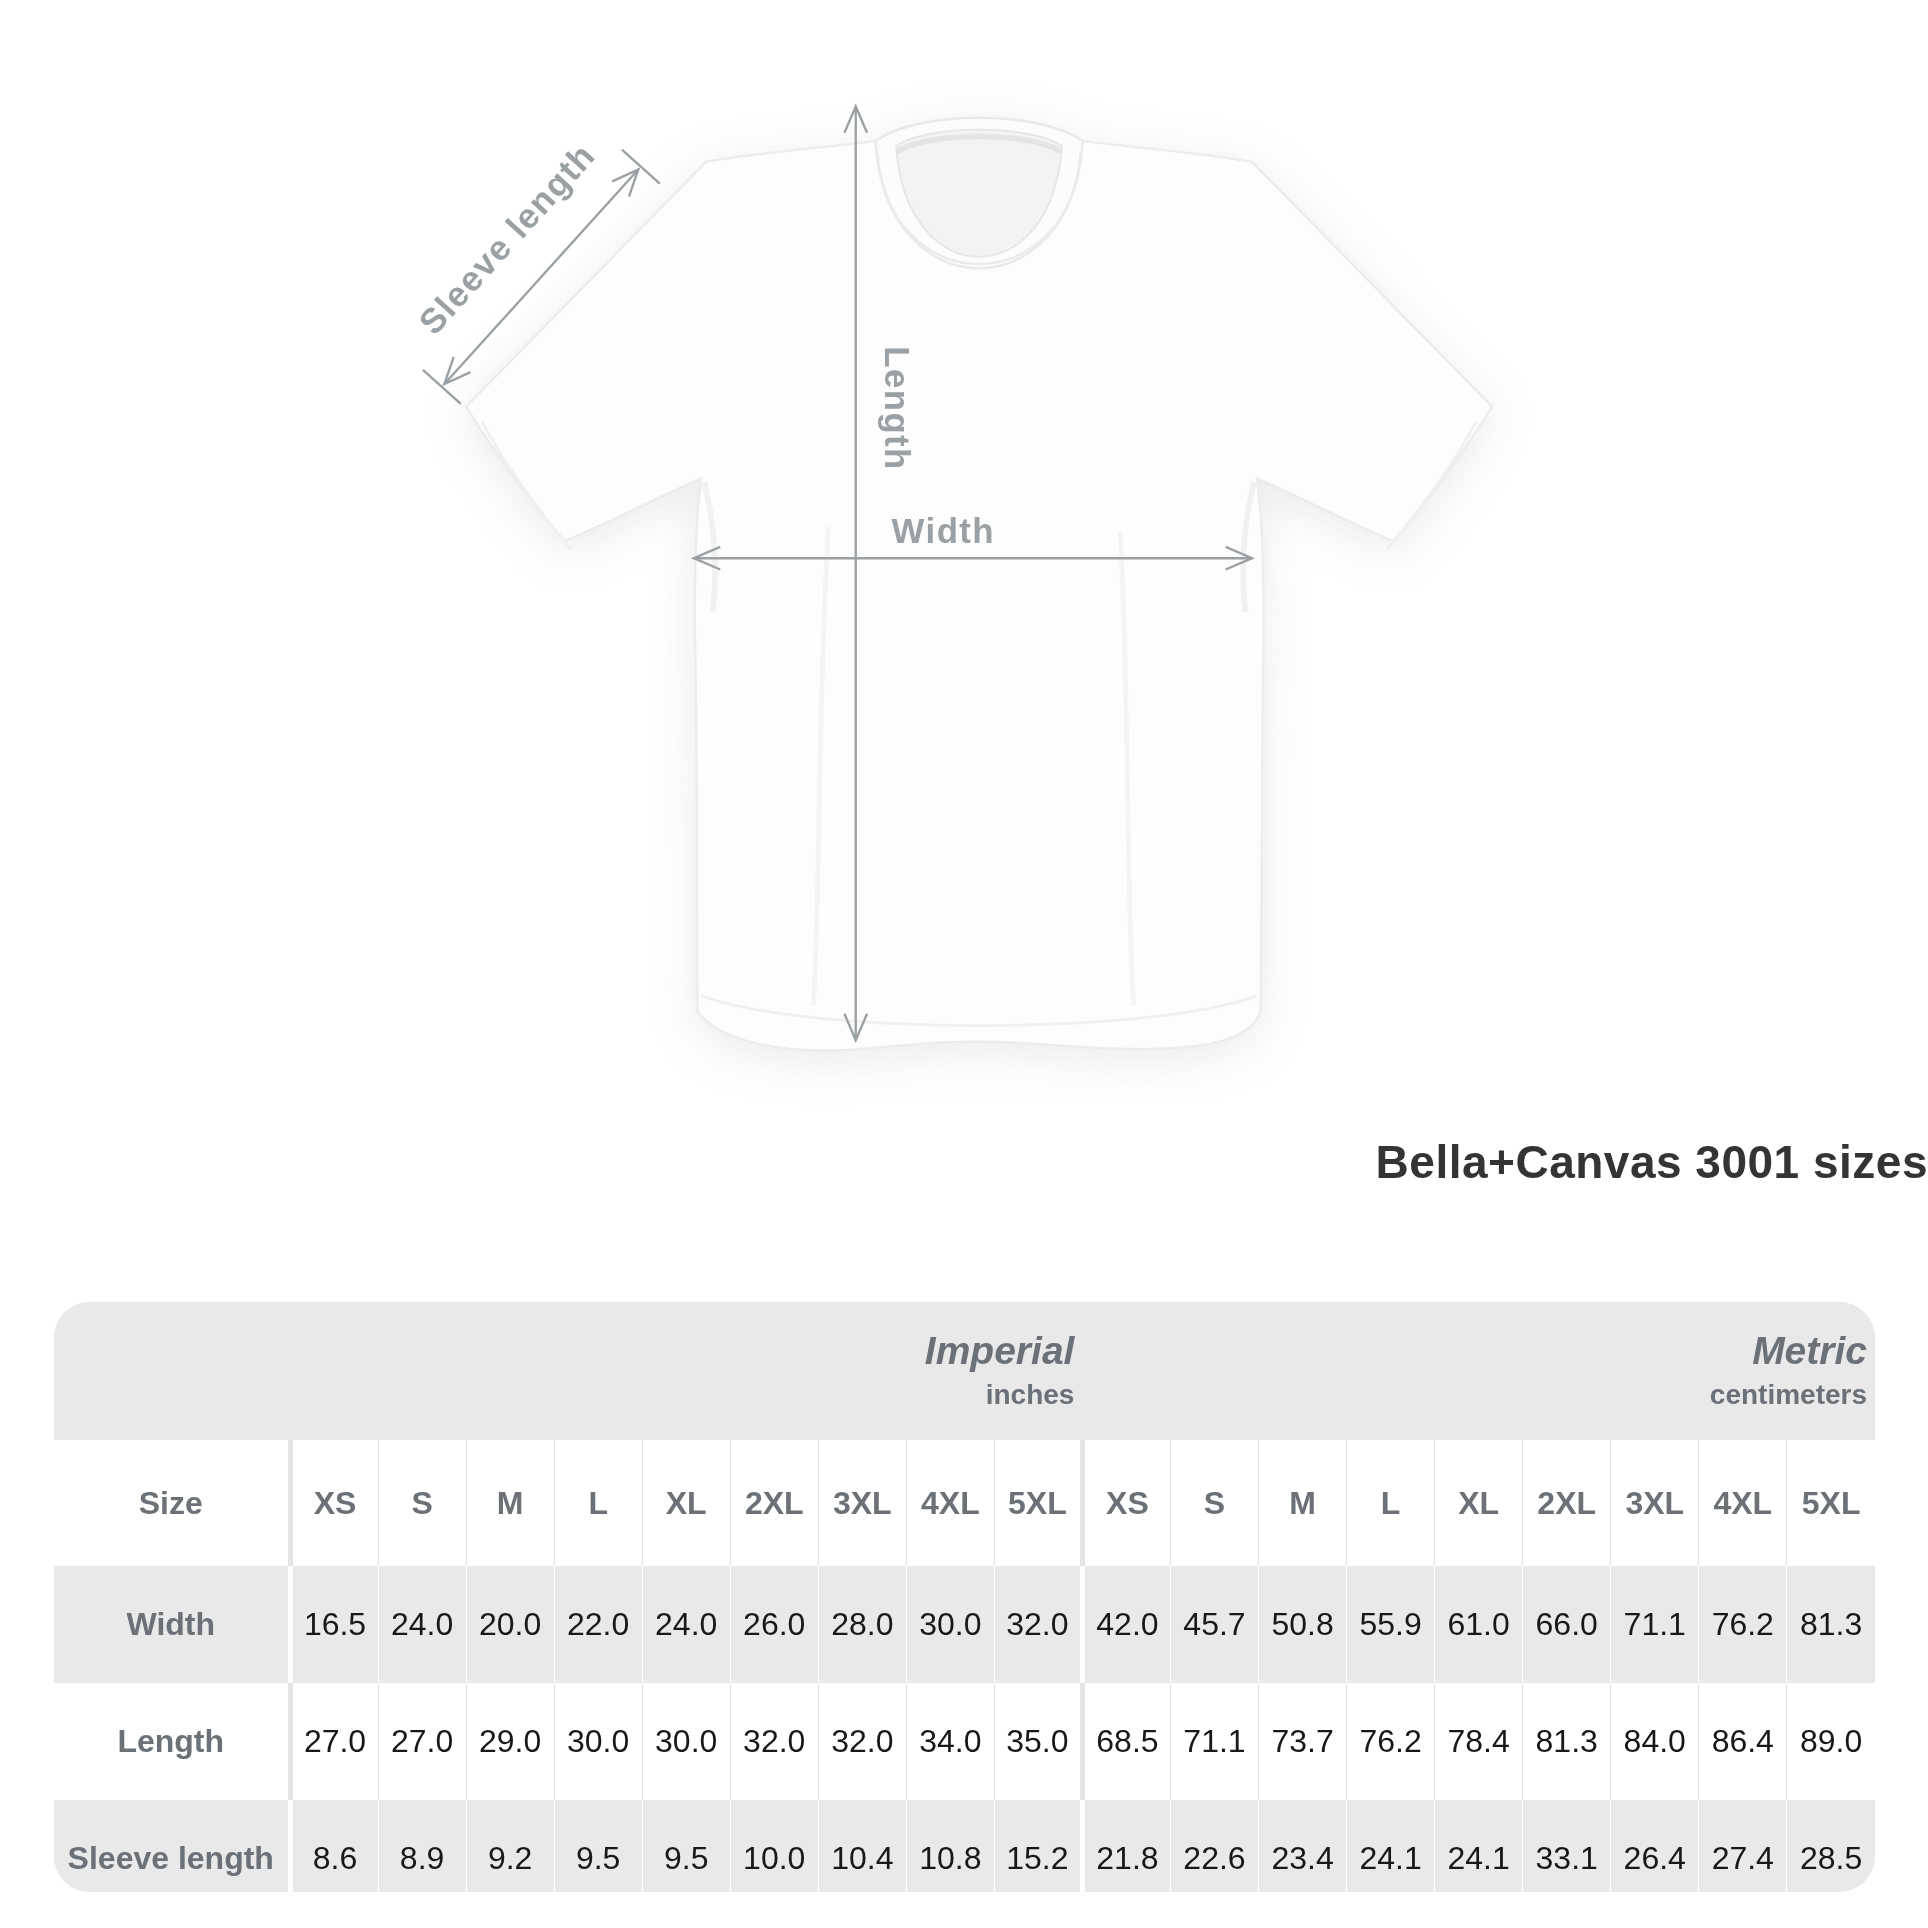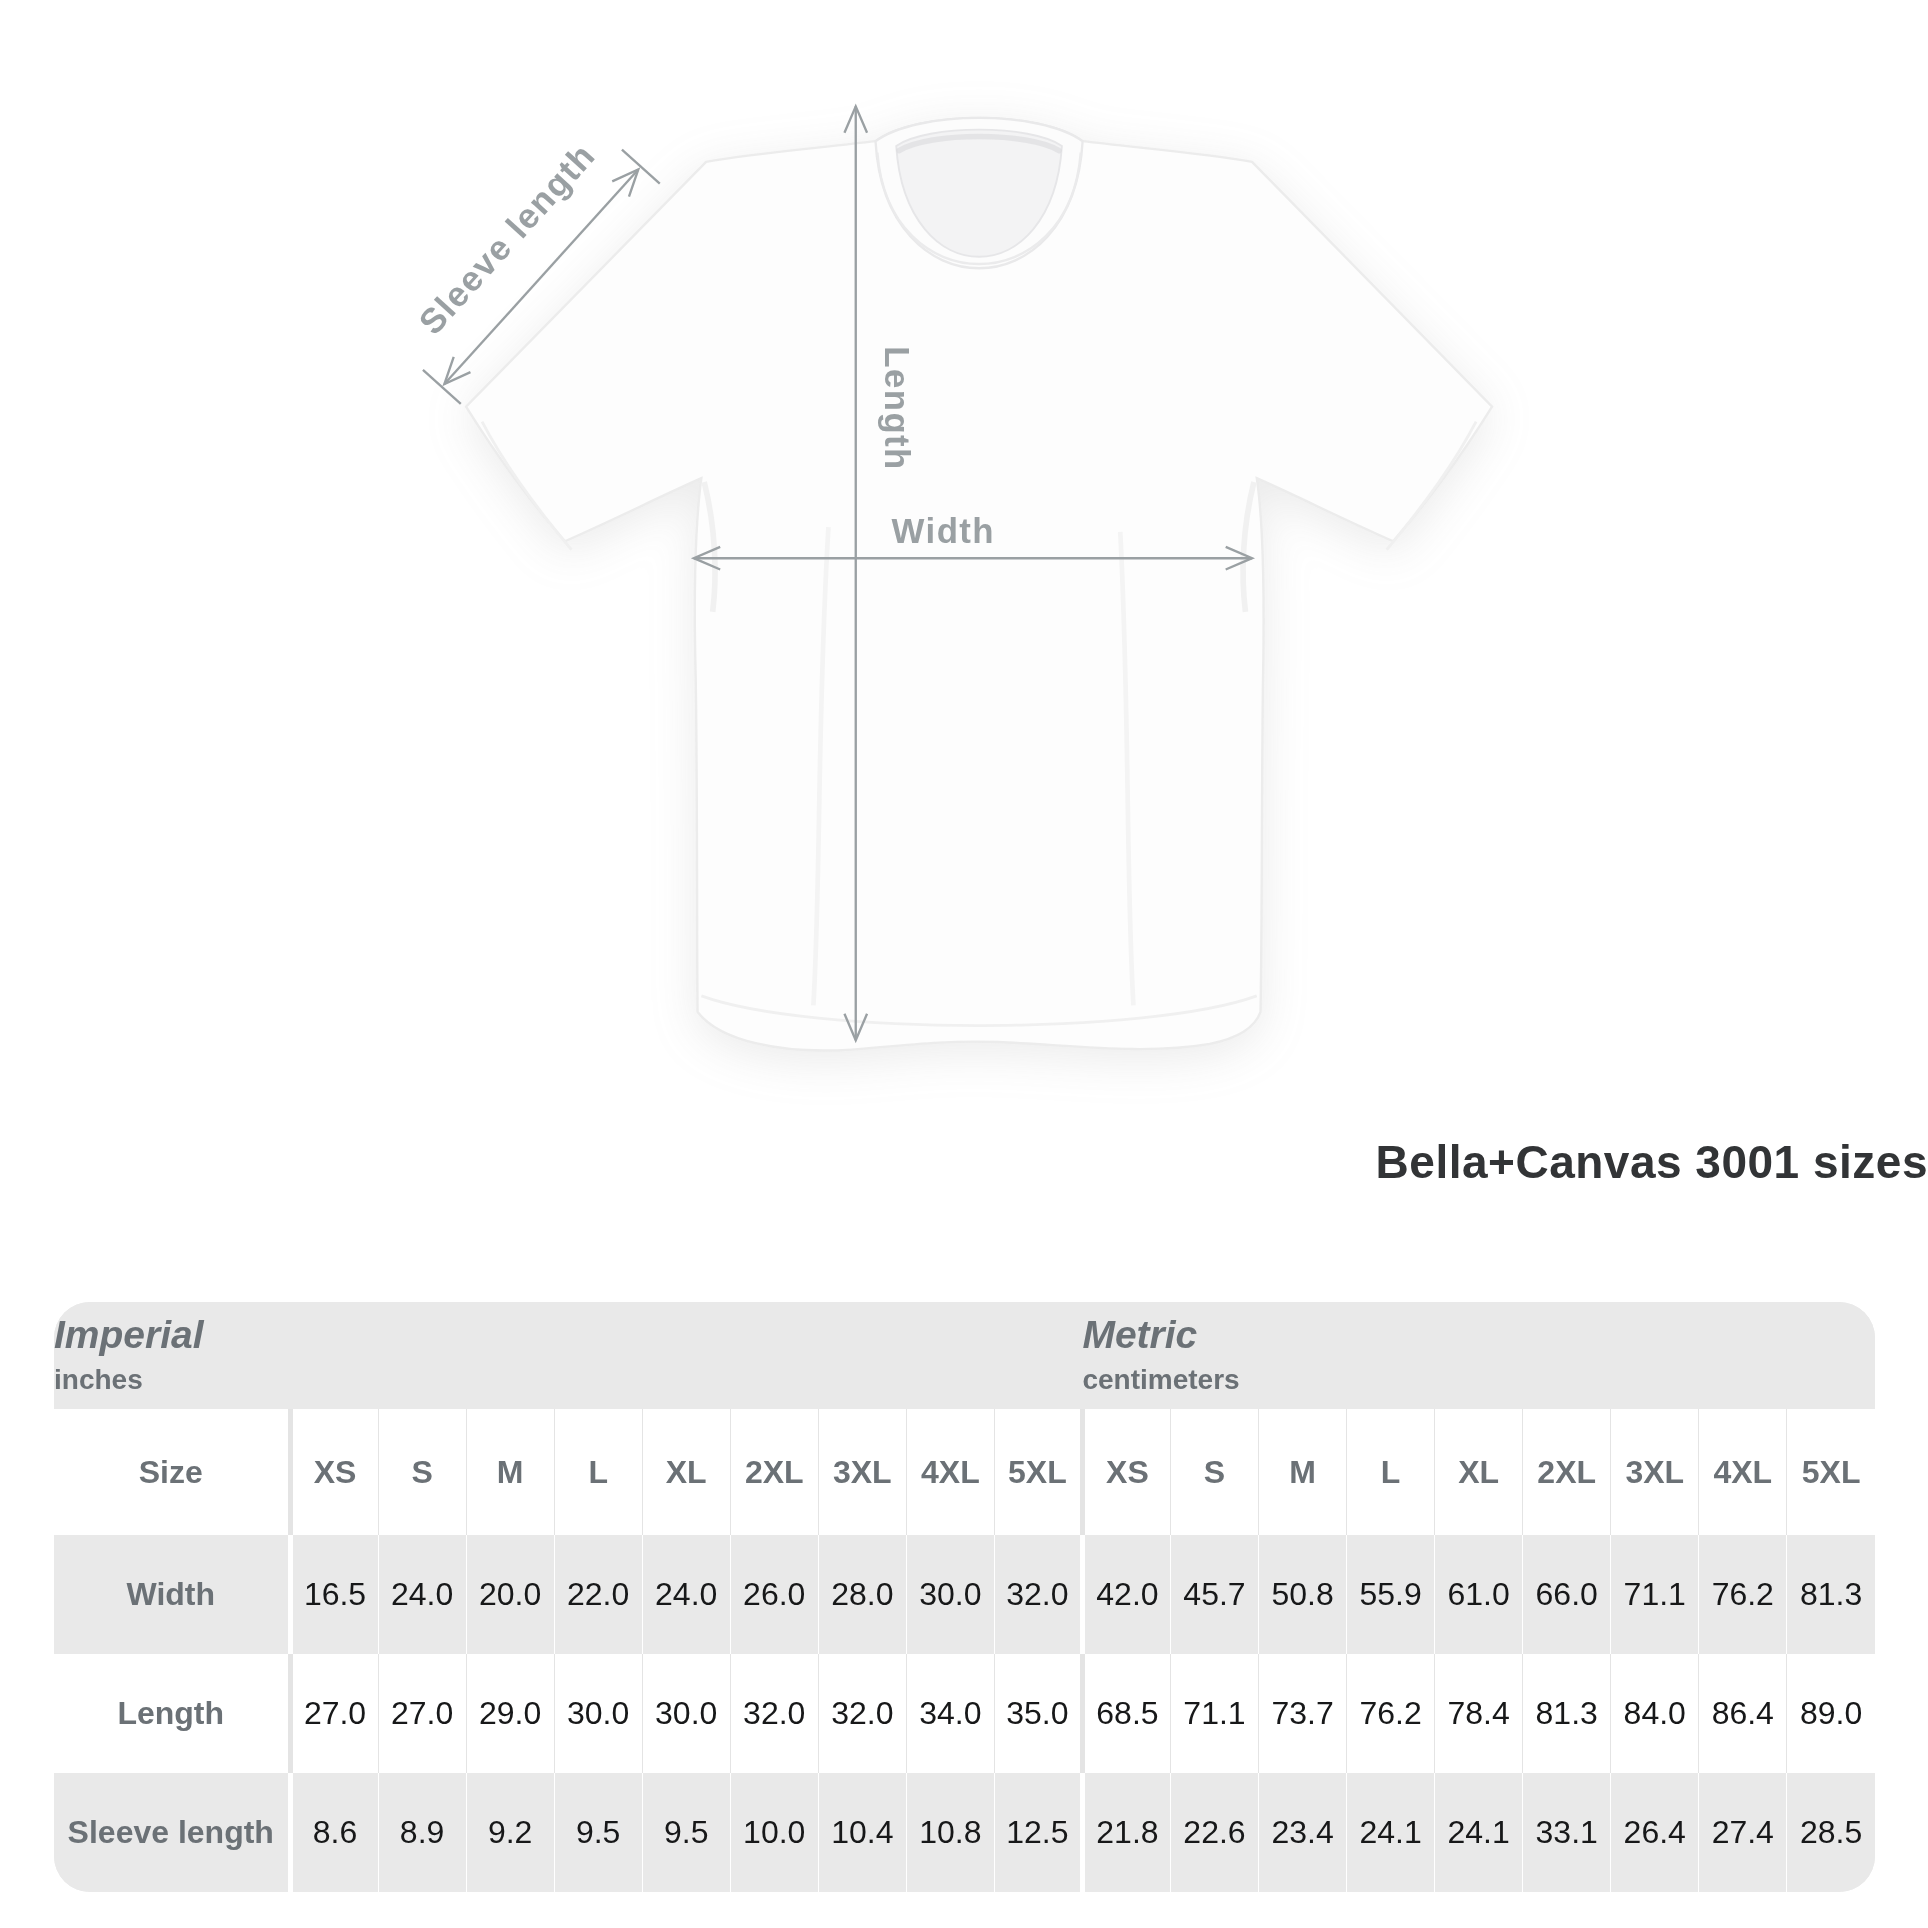--- a/index.html
+++ b/index.html
@@ -18,21 +18,21 @@
     font-size:46px;font-weight:bold;color:#323436;letter-spacing:0.5px;}
   .page-subtitle{position:absolute;top:1223px;left:0;width:100%;text-align:center;margin:0;
     font-size:27px;font-style:italic;color:#54585b;}
 
   
   .table-card{position:absolute;left:54px;top:1302px;width:1821px;height:590px;
     background:#e9e9e9;border-radius:36px;overflow:hidden;}
   table{width:100%;height:100%;border-collapse:collapse;table-layout:fixed;}
   col.size-col{width:236px;}
 
-  tr.section-row th{height:107px;background:#e9e9e9;vertical-align:middle;text-align:left;padding:0;}
+  tr.section-row th{height:122px;background:#e9e9e9;vertical-align:middle;text-align:right;padding:8px;}
   .sec-title{font-size:39px;font-weight:bold;font-style:italic;color:#6b7176;line-height:1.05;}
   .sec-unit{font-size:28px;color:#6b7176;margin-top:7.5px;}
 
   tr.cells th,tr.cells td{padding:0;text-align:center;vertical-align:middle;
     border-right:1.9px solid var(--sep);}
   tr.cells th:first-child{border-right-width:5.6px;}
   tr.cells *:nth-child(10){border-right-width:5.6px;}
   tr.cells *:nth-child(19){border-right:none;}
 
   tr.size-row{background:#ffffff;--sep:#e4e4e4;height:126px;}
@@ -200,21 +200,21 @@
           <tr class="cells gray">
             <th>Sleeve length</th>
             <td>8.6</td>
             <td>8.9</td>
             <td>9.2</td>
             <td>9.5</td>
             <td>9.5</td>
             <td>10.0</td>
             <td>10.4</td>
             <td>10.8</td>
-            <td>12.5</td>
+            <td>15.2</td>
             <td>21.8</td>
             <td>22.6</td>
             <td>23.4</td>
             <td>24.1</td>
             <td>24.1</td>
             <td>33.1</td>
             <td>26.4</td>
             <td>27.4</td>
             <td>28.5</td>
           </tr>

